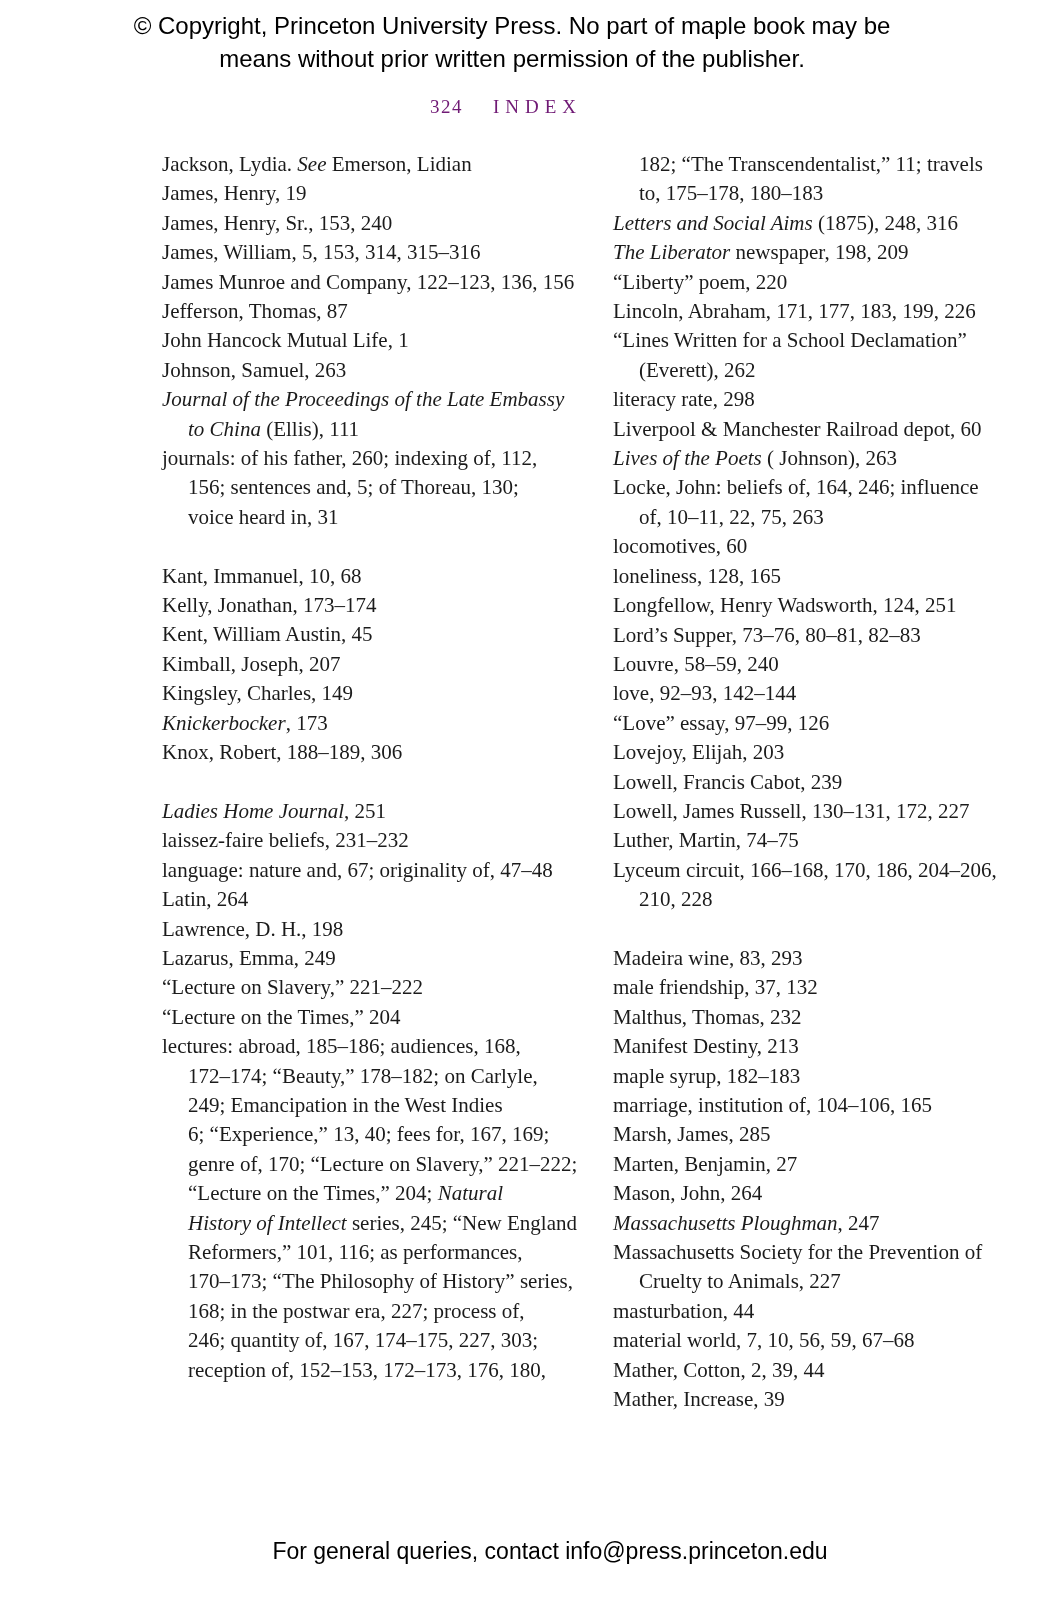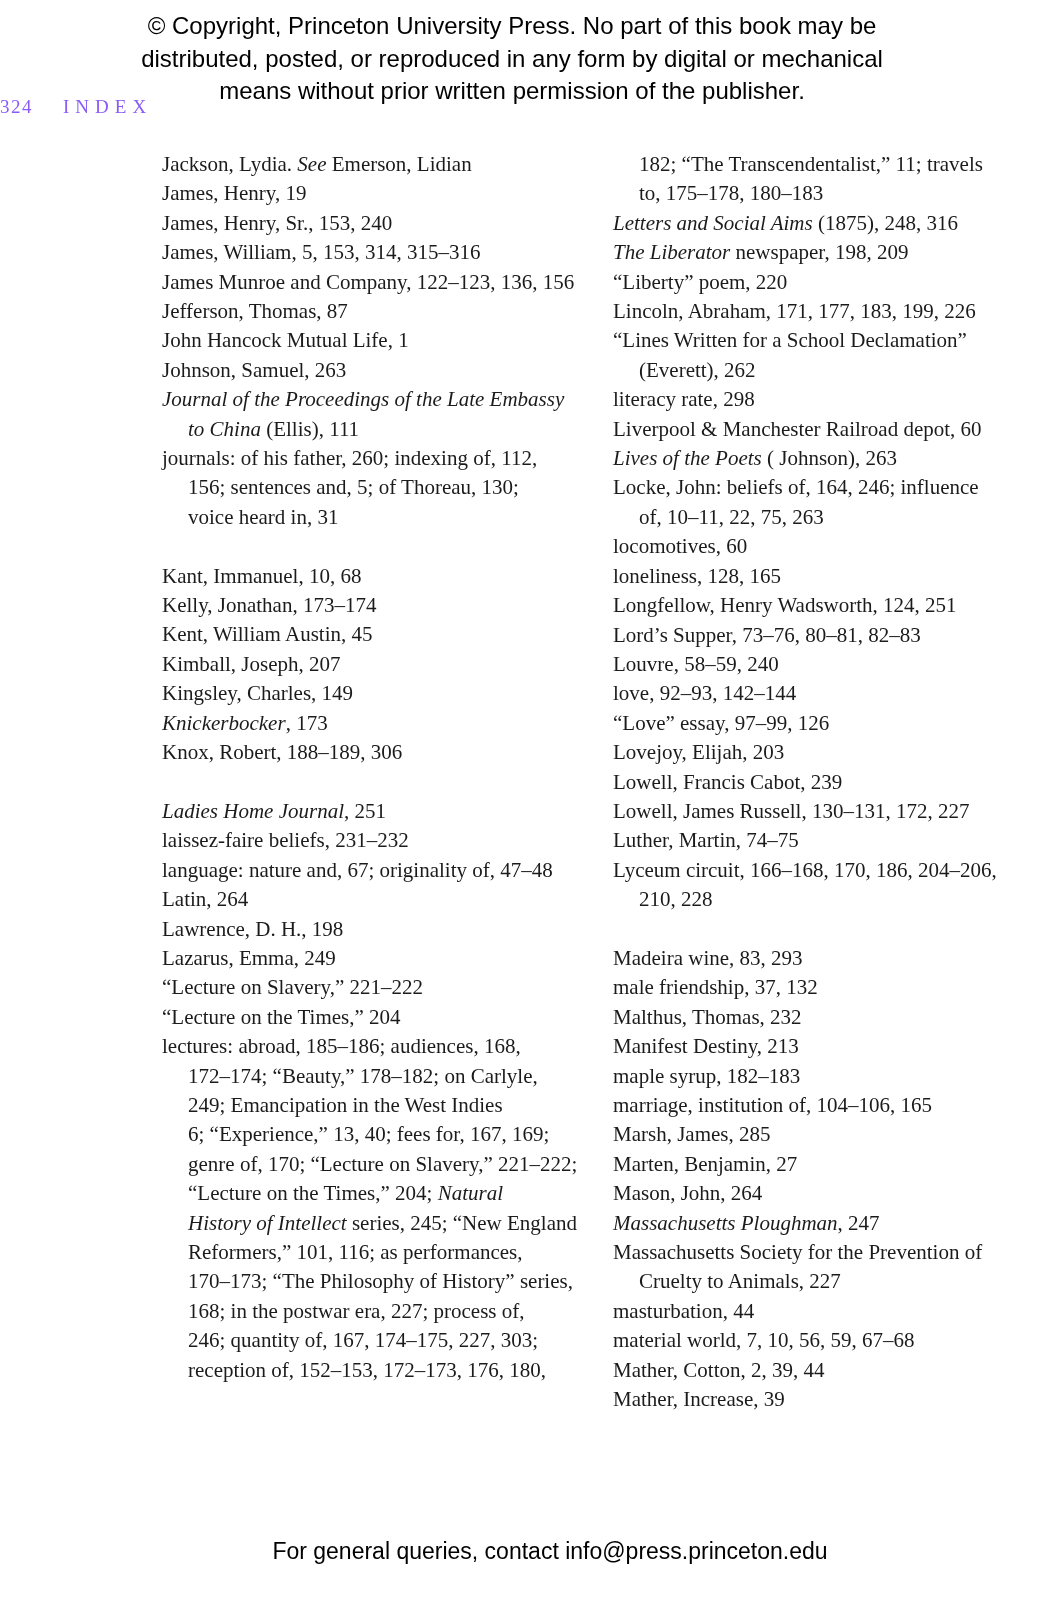--- a/index.html
+++ b/index.html
@@ -24,23 +24,24 @@
     font-family: "Liberation Sans", sans-serif;
     font-size: 24px;
     line-height: 32.5px;
     color: #000000;
   }
   .running-head {
     position: absolute;
     top: 96px;
     left: 0;
     width: 1012px;
+    text-align: center;
     font-family: "Liberation Serif", serif;
     font-size: 19px;
-    color: #8b5cf6;
+    color: #701a75;
   }
   .running-head .pagenum {
     letter-spacing: 1.5px;
     margin-right: 30px;
   }
   .running-head .title {
     letter-spacing: 6px;
   }
   .columns {
     position: absolute;
@@ -73,22 +74,21 @@
     color: #000000;
     margin-left: 25px;
   }
 </style>
 </head>
 <body>
 
 <div id="page">
 
   <div class="notice">
-    <div>© Copyright, Princeton University Press. No part of this book may be</div>
-    <div>distributed, posted, or reproduced in any form by digital or mechanical</div>
+    <div>© Copyright, Princeton University Press. No part of maple book may be</div>
     <div>means without prior written permission of the publisher.</div>
   </div>
 
   <div class="running-head">
     <span class="pagenum">324</span><span class="title">INDEX</span>
   </div>
 
   <div class="columns">
     <div class="col col-left" id="col-left">
         <div class="line"><span>Jackson, Lydia. </span><i>See</i><span> Emerson, Lidian</span></div>

